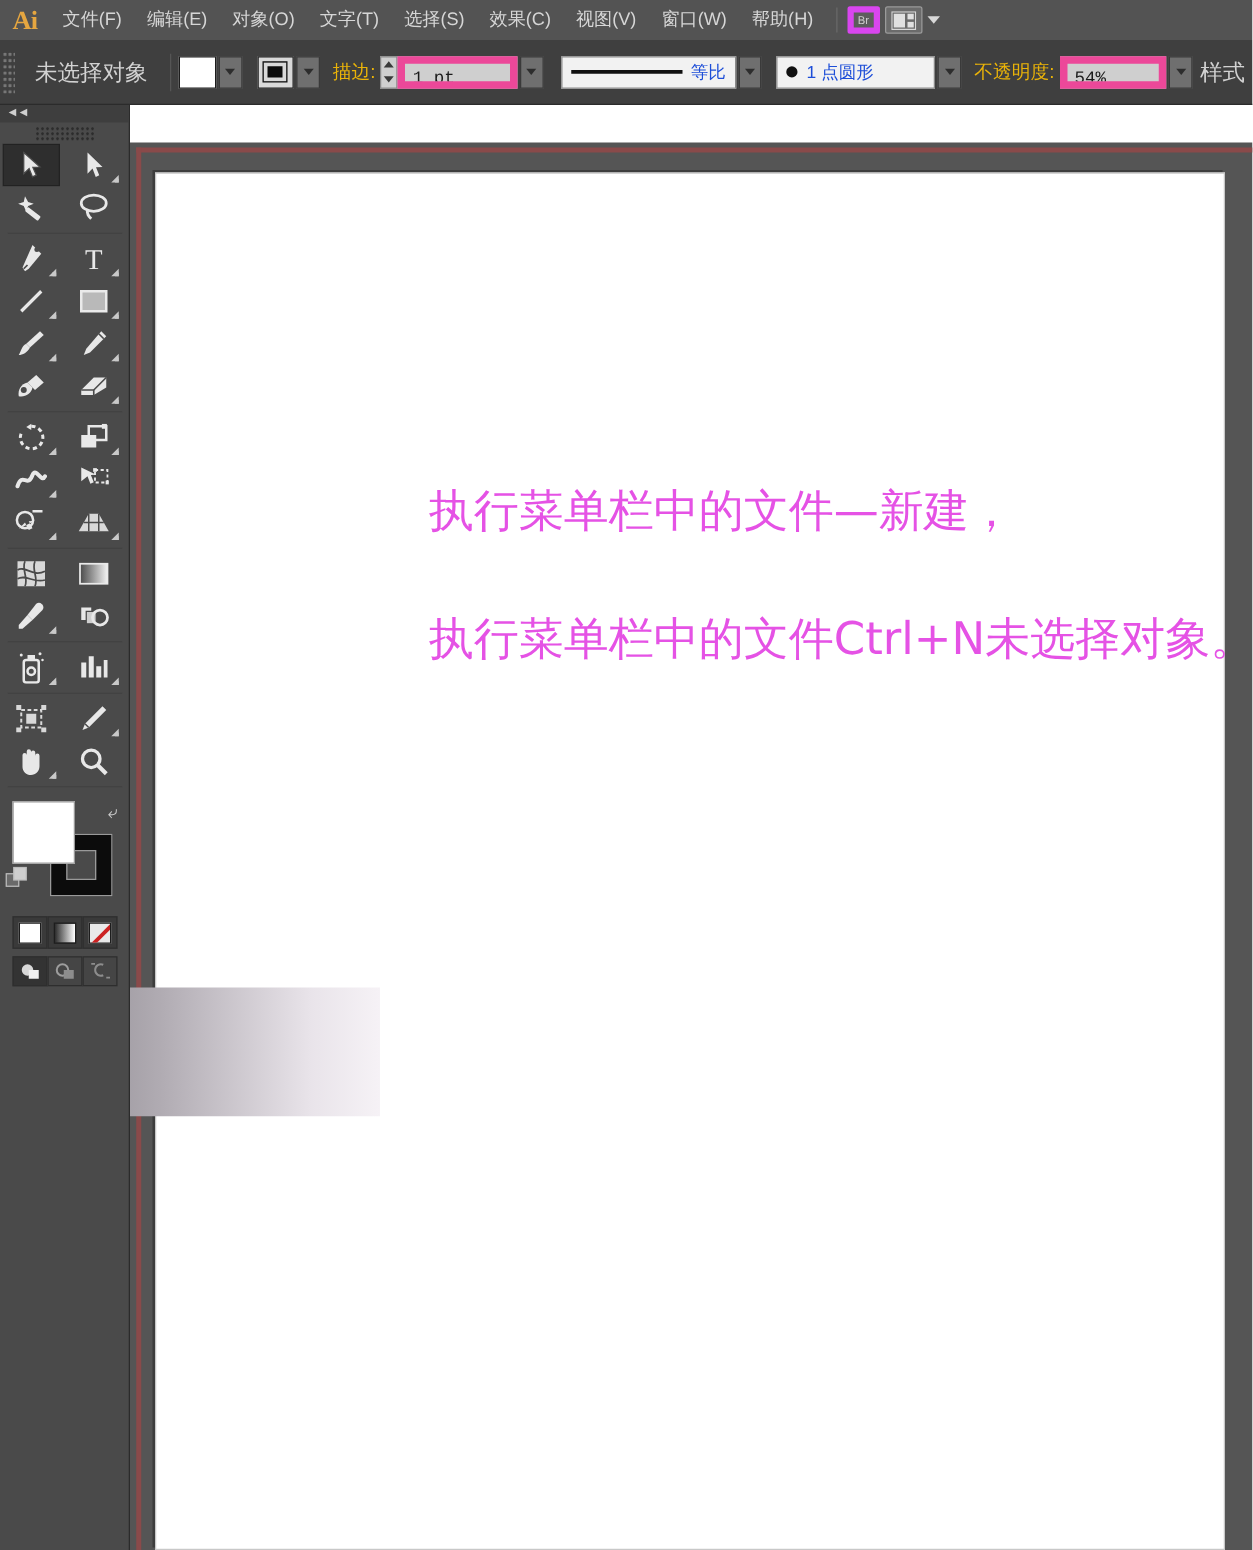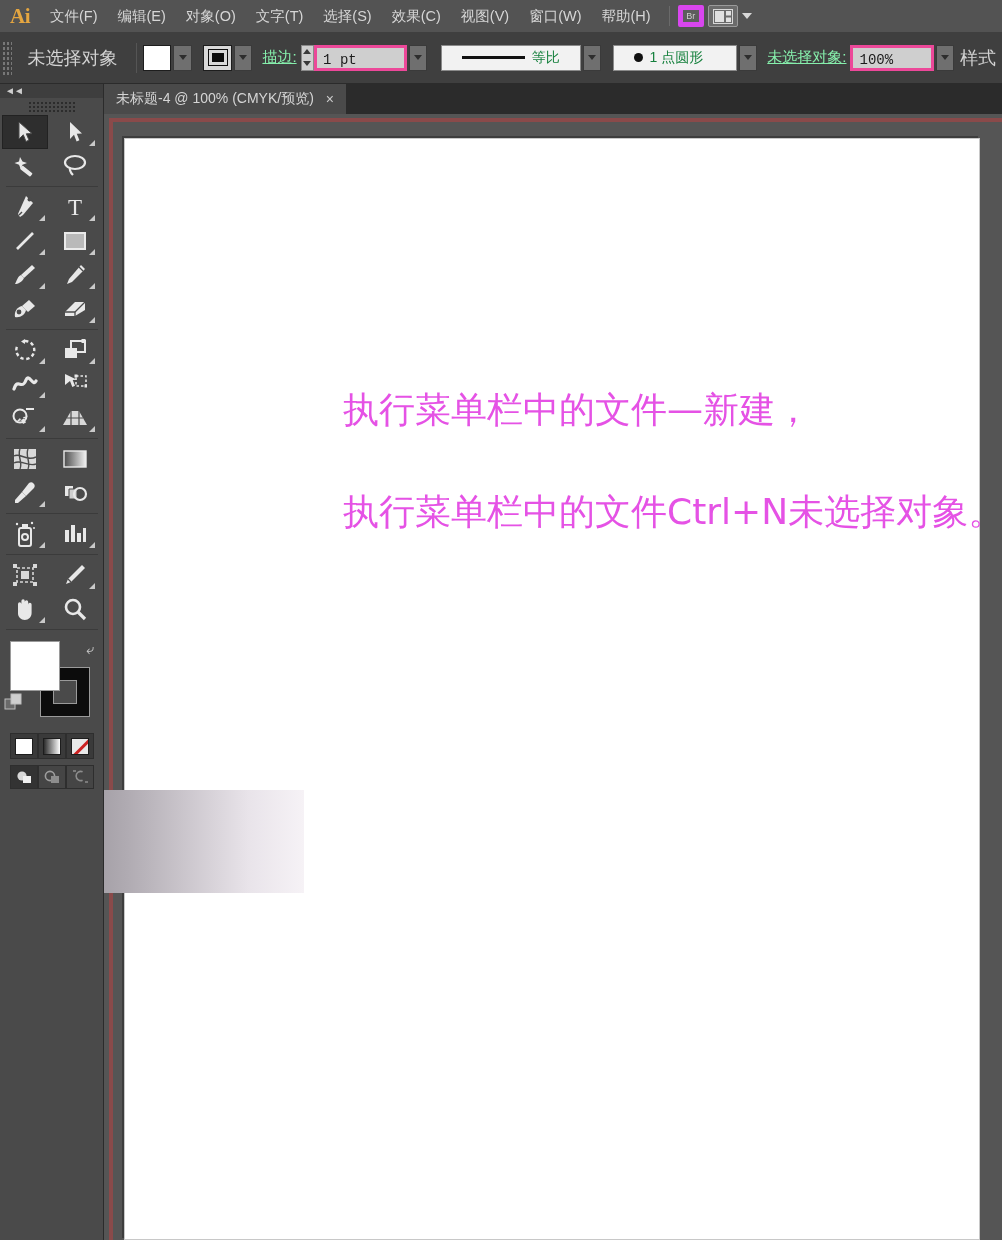--- a/index.html
+++ b/index.html
@@ -80,39 +80,39 @@
     width: 19px; height: 26px; margin-left: 2px;
     background: #6f6f6f; border: 1px solid #3a3a3a;
     display: flex; align-items: center; justify-content: center;
   }
   .caret-dn {
     width: 0; height: 0;
     border-left: 4px solid transparent; border-right: 4px solid transparent;
     border-top: 5px solid #2d2d2d;
   }
   .cb-link {
-    color: #86efac; font-size: 15px; text-decoration: underline;
+    color: #eab308; font-size: 15px; 
     margin: 0 4px 0 10px; white-space: nowrap;
   }
   .spinner {
     width: 14px; height: 26px; background: #cfcfcf; border: 1px solid #8a8a8a;
     display: flex; flex-direction: column; align-items: center; justify-content: space-around;
   }
   .sp-up { width:0;height:0;border-left:4px solid transparent;border-right:4px solid transparent;border-bottom:5px solid #3a3a3a;}
   .sp-dn { width:0;height:0;border-left:4px solid transparent;border-right:4px solid transparent;border-top:5px solid #3a3a3a;}
   .field {
-    height: 26px; background: #cfcfcf; border: 3px solid #ec4899;
+    height: 26px; background: #cfcfcf; border: 6px solid #ec4899;
     color: #1b1b1b; font-size: 14px; line-height: 24px;
     padding: 0 6px; font-family: "Liberation Mono", monospace;
     white-space: nowrap; overflow: hidden;
   }
   .combo {
     height: 26px; background: #f2f2f2; border: 1px solid #8a8a8a;
     display: flex; align-items: center; gap: 7px;
-    padding: 0 20px; color: #15803d; font-size: 14px; white-space: nowrap;
+    padding: 0 7px; color: #1d4ed8; font-size: 14px; white-space: nowrap;
   }
   .profile-line { display:block; width: 92px; height: 3px; background: #111; }
   .dot-5 { display:block; width: 9px; height: 9px; border-radius: 50%; background: #111; }
 
   
   .tabbar {
     position: absolute; left: 0; top: 84px; width: 1002px; height: 30px;
     background: #2b2b2b;
   }
   .doc-tab {
@@ -296,35 +296,29 @@
     <div style="width:12px"></div>
 
     <div class="combo" style="width:128px">
       <span class="dot-5"></span>
       <span>1 点圆形</span>
     </div>
     <div class="dd-btn">
         <span class="caret-dn"></span>
       </div>
 
-    <div class="cb-link">未选择对象:</div>
-    <div class="field" style="width:86px">100%</div>
+    <div class="cb-link">不透明度:</div>
+    <div class="field" style="width:86px">54%</div>
     <div class="dd-btn">
         <span class="caret-dn"></span>
       </div>
 
     <div class="cb-label" style="padding:0 6px">样式</div>
   </div>
 
-  <div class="tabbar">
-    <div class="doc-tab">
-      <span>未标题-4 @ 100% (CMYK/预览)</span>
-      <span class="tab-close">×</span>
-    </div>
-  </div>
 
   <div class="docarea">
     <div class="doc-border"></div>
   </div>
 
   <div class="artboard">
     <div class="ann">
       <div>执行菜单栏中的文件—新建，</div>
       <div><span>执行菜单栏中的文件</span><span class="kbd">Ctrl+N</span><span>未选择对象。</span></div>
     </div>

